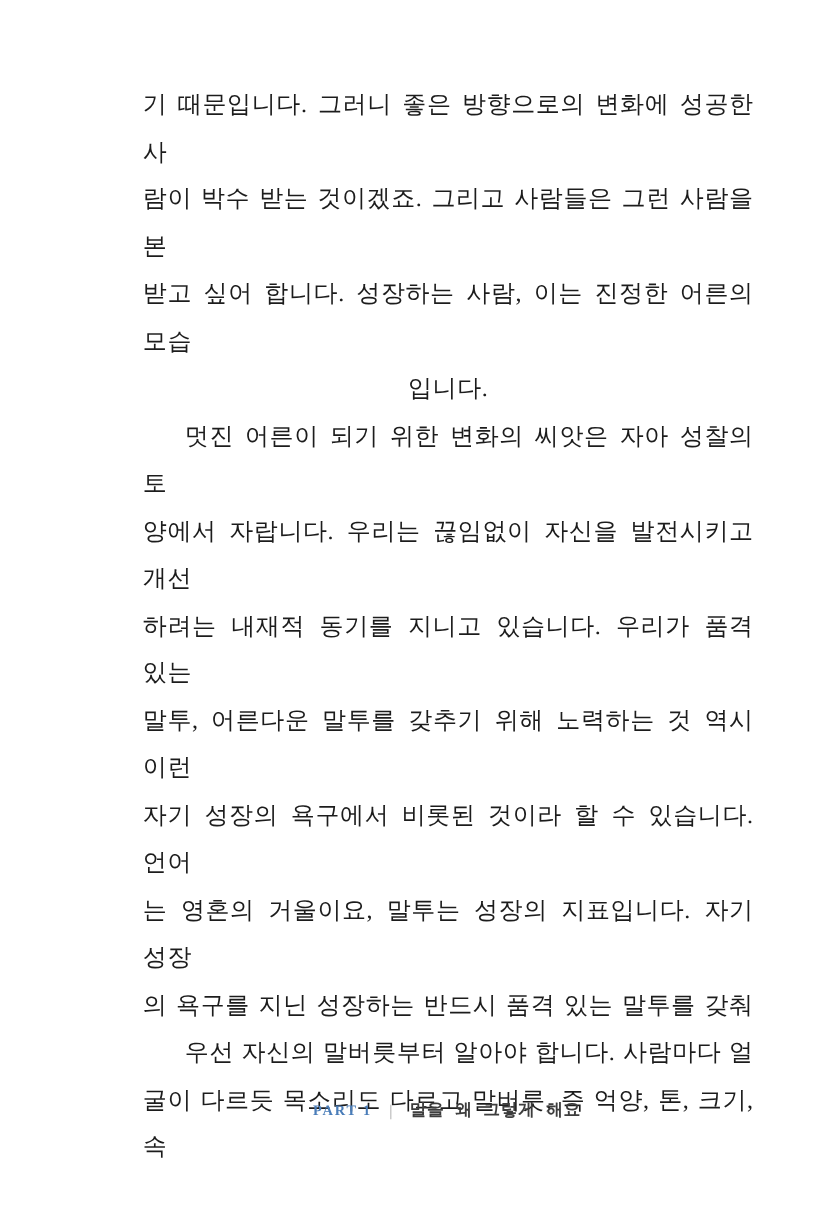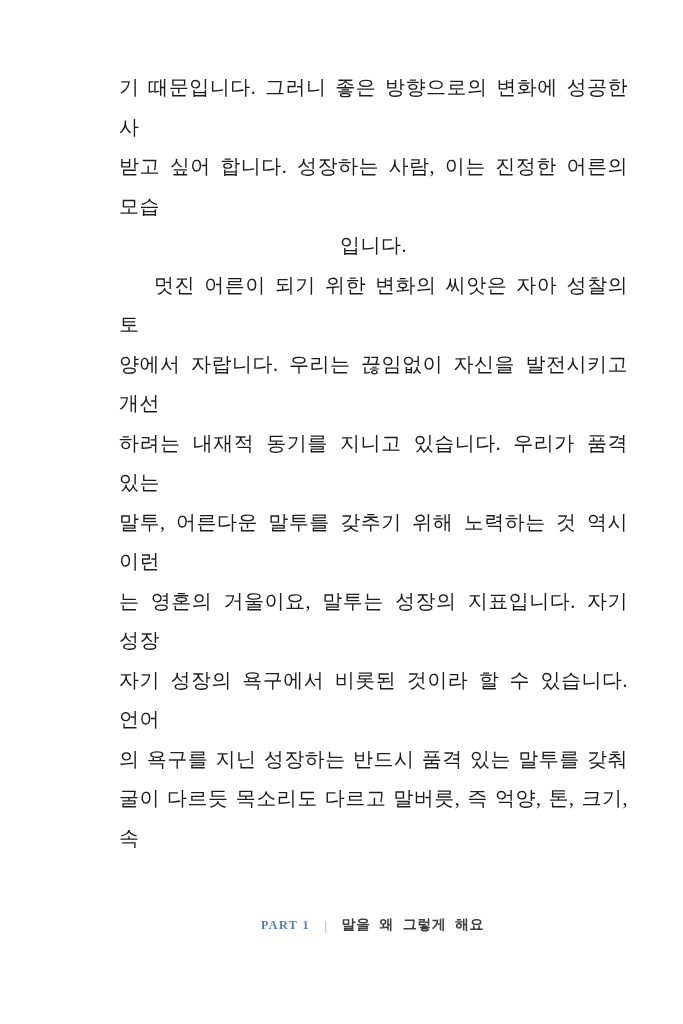--- a/index.html
+++ b/index.html
@@ -65,29 +65,31 @@
     letter-spacing: 0.5px;
   }
 </style>
 </head>
 <body>
 
 <div class="page">
 
   <div class="body-text">
       <div class="line fill">기 때문입니다. 그러니 좋은 방향으로의 변화에 성공한 사</div>
+      <div class="line fill">람이 박수 받는 것이겠죠. 그리고 사람들은 그런 사람을 본</div>
       <div class="line fill">받고 싶어 합니다. 성장하는 사람, 이는 진정한 어른의 모습</div>
       <div class="line">입니다.</div>
       <div class="line fill indent">멋진 어른이 되기 위한 변화의 씨앗은 자아 성찰의 토</div>
       <div class="line fill">양에서 자랍니다. 우리는 끊임없이 자신을 발전시키고 개선</div>
       <div class="line fill">하려는 내재적 동기를 지니고 있습니다. 우리가 품격 있는</div>
       <div class="line fill">말투, 어른다운 말투를 갖추기 위해 노력하는 것 역시 이런</div>
+      <div class="line fill">자기 성장의 욕구에서 비롯된 것이라 할 수 있습니다. 언어</div>
       <div class="line fill">는 영혼의 거울이요, 말투는 성장의 지표입니다. 자기 성장</div>
-      <div class="line fill">자기 성장의 욕구에서 비롯된 것이라 할 수 있습니다. 언어</div>
       <div class="line fill">의 욕구를 지닌 성장하는 반드시 품격 있는 말투를 갖춰</div>
+      <div class="line fill indent">우선 자신의 말버릇부터 알아야 합니다. 사람마다 얼</div>
       <div class="line fill">굴이 다르듯 목소리도 다르고 말버릇, 즉 억양, 톤, 크기, 속</div>
     </div>
 
   <div class="footer">
     <span class="part-label">PART 1</span>
     <span class="divider">|</span>
     <span class="chapter-title">말을 왜 그렇게 해요</span>
   </div>
 
 </div>

